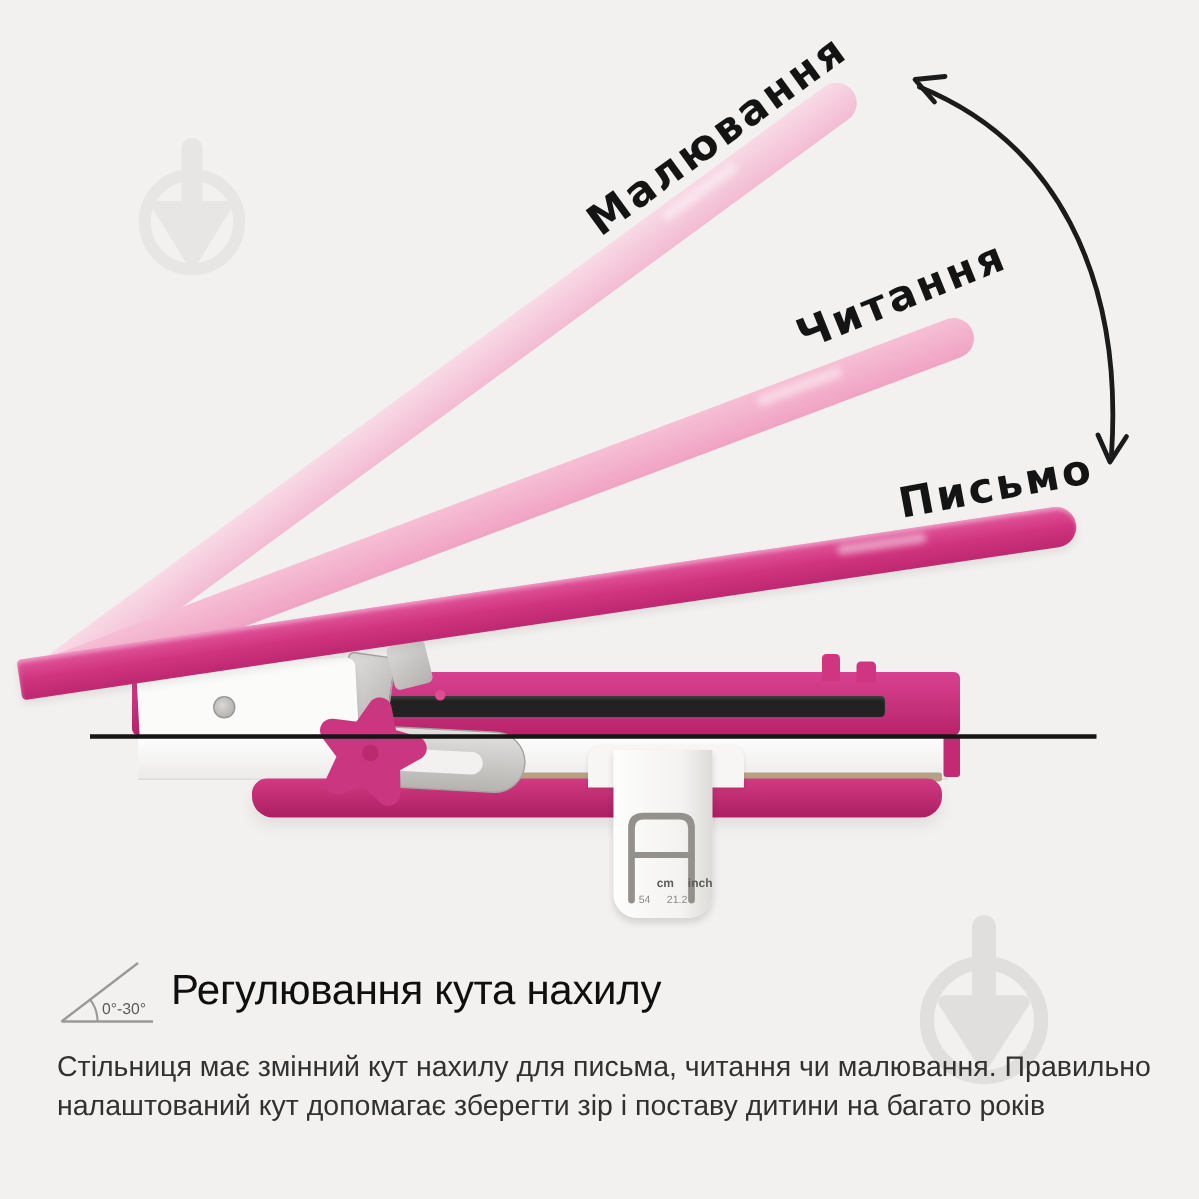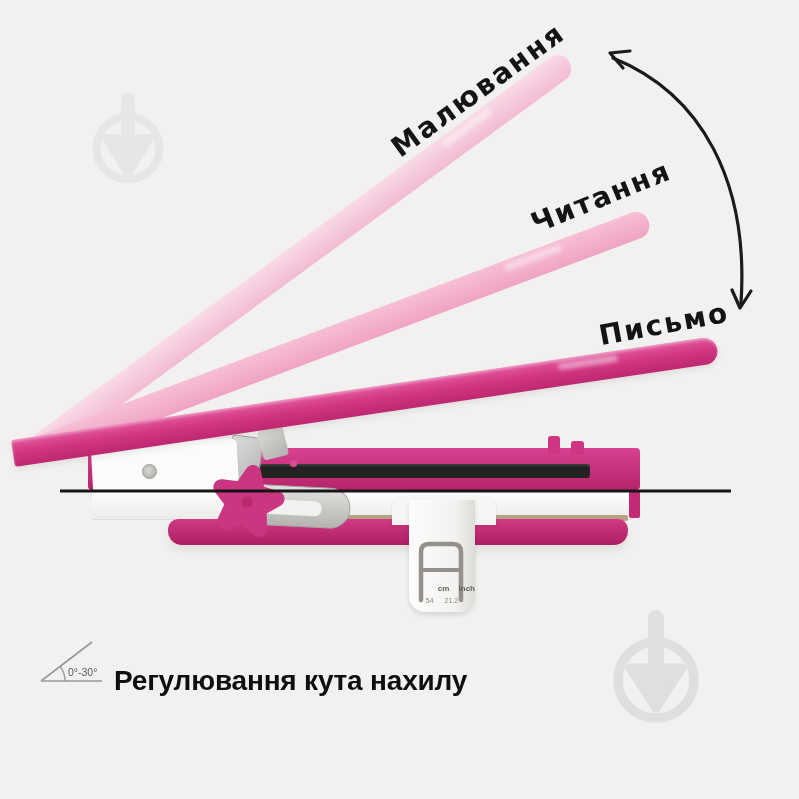--- a/index.html
+++ b/index.html
@@ -52,22 +52,22 @@
       border-radius:8px 8px 0 0;box-shadow:0 1px 3px rgba(0,0,0,.1);}
   .leg{left:409px;top:500px;width:66px;height:112px;
       background:linear-gradient(90deg,#fdfdfc 0%,#f3f2f0 70%,#dcdbd8 100%);
       border-radius:0 0 16px 16px;box-shadow:0 3px 5px rgba(0,0,0,.12);}
   .ruler-header{position:absolute;left:0;top:84px;width:100%;text-align:right;
       font-size:8px;color:#5f5d5a;word-spacing:7px;font-weight:bold;}
   .ruler-value{position:absolute;left:0;top:97px;width:100%;text-align:center;
       font-size:7px;color:#8b8985;word-spacing:9px;}
 
   
-  .info-heading{left:114px;top:665px;font-family:"Liberation Sans",sans-serif;
-      font-weight:700;font-size:28px;letter-spacing:-.2px;color:#0f0f0f;}
+  .info-heading{left:114px;top:644px;font-family:"Liberation Sans",sans-serif;
+      font-weight:400;font-size:28px;letter-spacing:-.2px;color:#0f0f0f;}
   .info-body{left:38px;top:699px;width:744px;font-size:19px;line-height:1.38;color:#313131;}
   svg text{font-family:"Liberation Sans",sans-serif;}
 </style>
 </head>
 <body>
 
 <div class="scene">
 
   <svg class="abs" style="left:80px;top:90px" width="96" height="104" viewBox="0 0 96 104">
     <circle cx="48" cy="58" r="31.5" fill="none" stroke="#e7e6e4" stroke-width="8"></circle>
@@ -145,14 +145,15 @@
   <div class="tilt-label" style="left:601px;top:197px;--rot:-22deg">Читання</div>
   <div class="tilt-label" style="left:664px;top:324px;--rot:-10.5deg">Письмо</div>
 
   <svg class="abs" style="left:36px;top:638px" width="78" height="48" viewBox="0 0 78 48">
     <line x1="5" y1="43" x2="66" y2="43" stroke="#9a9997" stroke-width="1.6"></line>
     <line x1="5" y1="43" x2="56" y2="4" stroke="#9a9997" stroke-width="1.6"></line>
     <path d="M29 43 A24 24 0 0 0 24 28.2" fill="none" stroke="#9a9997" stroke-width="1.4"></path>
     <text x="32" y="38" font-size="10.5" fill="#5a5a58">0°-30°</text>
   </svg>
   <div class="abs info-heading">Регулювання кута нахилу</div>
+  <div class="abs info-body">Стільниця має змінний кут нахилу для письма, читання чи малювання. Правильно налаштований кут допомагає зберегти зір і поставу дитини на багато років</div>
 
 </div>
 
 </body></html>

